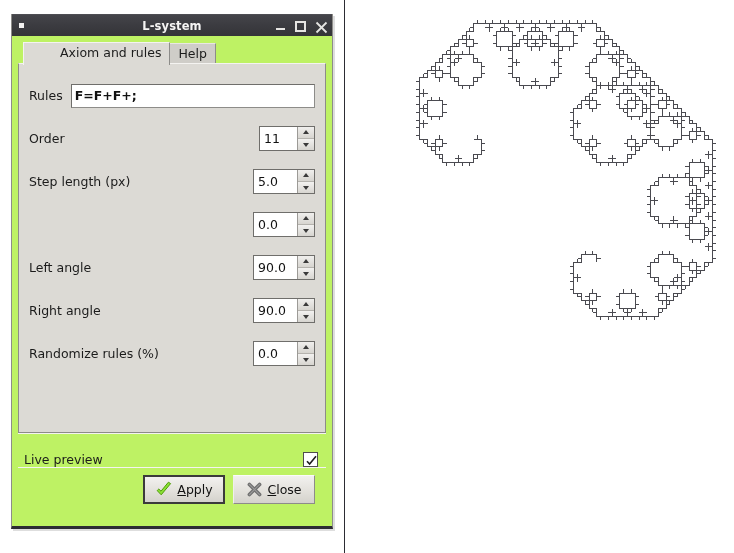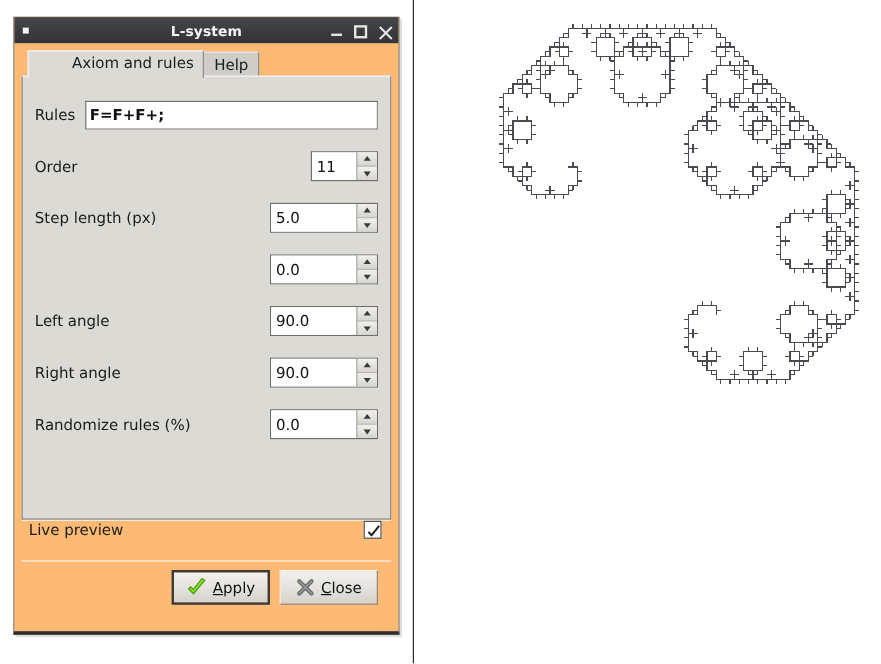--- a/index.html
+++ b/index.html
@@ -14,21 +14,21 @@
 
   
   .pane-divider {
     position: absolute; left: 344px; top: 0; width: 1px; height: 553px;
     background: #2c2c33;
   }
 
   
   .window {
     position: absolute; left: 11px; top: 14px; width: 322px; height: 515px;
-    background: #fdba74;
+    background: #bef264;
     border-left: 1px solid #8d8c89;
     border-right: 1px solid #8d8c89;
     border-bottom: 3px solid #2c2c33;
     box-shadow: 2px 2px 0 rgba(0,0,0,0.13);
   }
   .titlebar {
     position: relative; height: 22px;
     background: linear-gradient(to bottom, #45454a 0%, #3c3c41 45%, #343438 100%);
     border-top: 1px solid #4e4e53;
     display: flex; align-items: center;
@@ -141,25 +141,25 @@
     flex: 1 1 50%; display: flex; align-items: center; justify-content: center;
     background: linear-gradient(to bottom,#f0efed,#d7d5d0);
     border-bottom: 1px solid #b5b3ae;
   }
   .spin .btns .ab:last-child { border-bottom: none; border-top: 1px solid #f1f0ee; }
   .arr-up, .arr-dn { width: 0; height: 0; }
   .arr-up { border-left: 3.5px solid transparent; border-right: 3.5px solid transparent; border-bottom: 4px solid #3a3a3a; }
   .arr-dn { border-left: 3.5px solid transparent; border-right: 3.5px solid transparent; border-top: 4px solid #3a3a3a; }
 
   .sp-order { width: 56px; }
-  .sp-wide  { width: 90px; }
+  .sp-wide  { width: 62px; }
 
   
   .livebar {
-    display: flex; align-items: flex-start;
+    display: flex; align-items: flex-end;
     height: 34px;
     border-top: 1px solid #f4f3f1;
     margin: 0 0 0 0;
     padding: 0 8px 0 6px;
     gap: 45px;
   }
   .livebar .lp-label { font-size: 12.5px; color: #1b1b1b; }
   .checkbox {
     width: 15px; height: 15px; background: #ffffff;
     border: 1px solid #4f4e4c;

